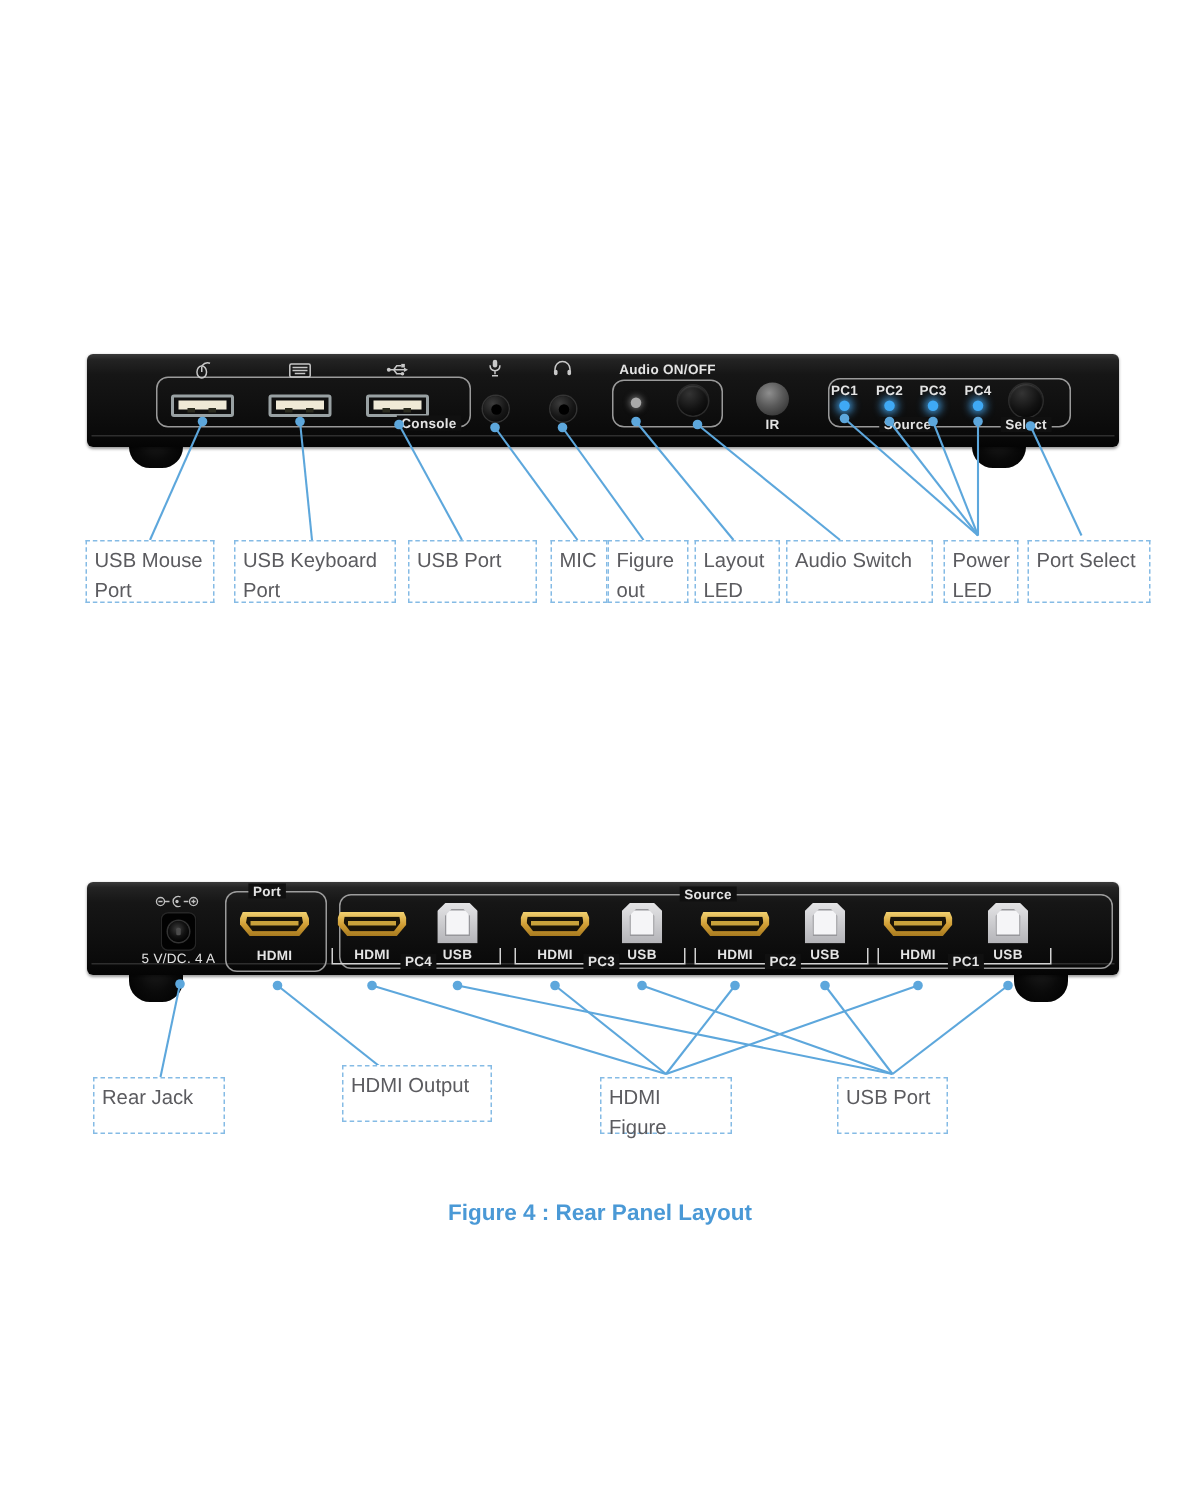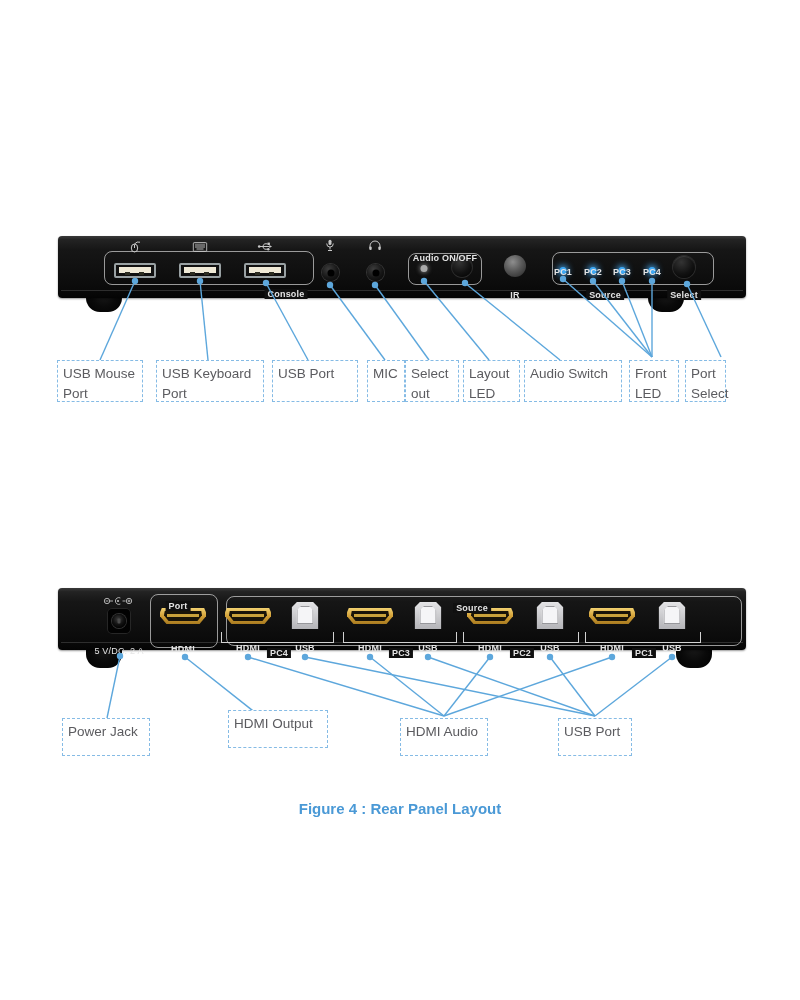--- a/index.html
+++ b/index.html
@@ -9,21 +9,21 @@
   
   .panel{position:absolute;left:58px;width:688px;background:
          linear-gradient(180deg,#3a3a3a 0%,#232323 6%,#161616 22%,#101010 55%,#0a0a0a 85%,#040404 100%);
          border-radius:4px;z-index:1;box-shadow:0 1px 2px rgba(0,0,0,.4);}
   .panel .seam{position:absolute;left:3px;right:3px;bottom:7px;height:1px;background:#2e2e2e;}
   .foot{position:absolute;width:36px;height:26px;border-radius:6px 6px 14px 14px;
         background:radial-gradient(ellipse at 50% 10%,#222 0%,#0a0a0a 55%,#000 100%);z-index:0;}
 
   .gbox{position:absolute;border:1px solid rgba(200,200,200,.75);border-radius:8px;}
   .ptxt{position:absolute;color:#e4e4e4;font-size:9px;font-weight:bold;white-space:nowrap;
-        transform:translateX(-50%);letter-spacing:.2px;z-index:3;margin-top:12px;}
+        transform:translateX(-50%);letter-spacing:.2px;z-index:3;}
   .brk{background:#101010;padding:0 3px;text-align:right;}
 
   
   .usba{position:absolute;width:42px;height:15px;background:#101010;border:2px solid #99a1a3;
         border-radius:2px;box-sizing:border-box;}
   .usba .tongue{position:absolute;left:3px;right:3px;top:2px;height:6px;background:#efe9d6;}
   .usba .tongue::after{content:"";position:absolute;left:6px;top:5px;width:5px;height:3px;
         background:#2c2c20;box-shadow:14px 0 #2c2c20;}
   .jack{position:absolute;width:17px;height:17px;border-radius:50%;
         background:radial-gradient(circle at 38% 30%,#3c3c3c 0%,#161616 55%,#050505 100%);
@@ -157,25 +157,25 @@
     <div class="led blue" style="left:594px;top:31px;"></div>
     <span class="ptxt brk" style="left:547px;top:42px;">Source</span>
     <div class="btn" style="left:615px;top:20px;width:22px;height:22px;"></div>
     <span class="ptxt brk" style="left:626px;top:42px;">Select</span>
   </div>
 
   <div class="callout" style="left:156px;top:360px;width:108px;height:42px;"><span>USB Keyboard Port</span></div>
   <div class="callout" style="left:57px;top:360px;width:86px;height:42px;"><span>USB Mouse Port</span></div>
   <div class="callout" style="left:272px;top:360px;width:86px;height:42px;"><span>USB Port</span></div>
   <div class="callout" style="left:367px;top:360px;width:38px;height:42px;"><span>MIC</span></div>
-  <div class="callout" style="left:405px;top:360px;width:54px;height:42px;"><span>Select out</span></div>
+  <div class="callout" style="left:405px;top:360px;width:54px;height:42px;"><span>Figure out</span></div>
   <div class="callout" style="left:463px;top:360px;width:57px;height:42px;"><span>Layout LED</span></div>
   <div class="callout" style="left:524px;top:360px;width:98px;height:42px;"><span>Audio Switch</span></div>
-  <div class="callout" style="left:629px;top:360px;width:50px;height:42px;"><span>Front LED</span></div>
-  <div class="callout" style="left:685px;top:360px;width:41px;height:42px;"><span>Port Select</span></div>
+  <div class="callout" style="left:629px;top:360px;width:50px;height:42px;"><span>Power LED</span></div>
+  <div class="callout" style="left:685px;top:360px;width:82px;height:42px;"><span>Port Select</span></div>
 
 
   <div class="foot" style="left:86px;top:638px;height:30px;"></div>
   <div class="foot" style="left:676px;top:638px;height:30px;"></div>
 
   <div class="panel" style="top:588px;height:62px;">
     <div class="seam"></div>
 
     <span class="icon" style="left:60px;top:8px;">
       <svg width="30" height="10" viewBox="0 0 30 10" fill="none" stroke="#c0c0c0" stroke-width="0.9">
@@ -186,21 +186,21 @@
           <circle cx="15" cy="5" r="1.1" fill="#c0c0c0" stroke="none"></circle>
         <line x1="19.5" y1="5" x2="22.5" y2="5"></line>
         <circle cx="26" cy="5" r="2.7"></circle>
           <line x1="24.6" y1="5" x2="27.4" y2="5"></line>
           <line x1="26" y1="3.6" x2="26" y2="6.4"></line>
         </svg>
     </span>
     <div class="pjack" style="left:49px;top:20px;">
         <div class="in"></div>
       </div>
-    <span class="ptxt" style="left:61px;top:46px;font-weight:normal;">5 V/DC. 2 A</span>
+    <span class="ptxt" style="left:61px;top:46px;font-weight:normal;">5 V/DC. 4 A</span>
 
     <div class="gbox" style="left:92px;top:6px;width:66px;height:52px;"></div>
     <span class="ptxt brk" style="left:120px;top:1px;">Port</span>
     <div class="hdmi" style="left:125px;top:20px;">
         <div class="in"></div>
       </div>
     <span class="ptxt" style="left:125px;top:44px;">HDMI</span>
 
     <div class="gbox" style="left:168px;top:8px;width:514px;height:48px;"></div>
     <span class="ptxt brk" style="left:414px;top:3px;">Source</span>
@@ -243,23 +243,23 @@
       </div>
     <div class="usbb" style="left:614px;top:14px;">
         <div class="in"></div>
       </div>
     <div class="bracket" style="left:527px;width:114px;"></div>
     <span class="ptxt" style="left:554px;top:43px;">HDMI</span>
     <span class="ptxt brk" style="left:586px;top:48px;">PC1</span>
     <span class="ptxt" style="left:614px;top:43px;">USB</span>
   </div>
 
-  <div class="callout" style="left:62px;top:718px;width:88px;height:38px;"><span>Power Jack</span></div>
+  <div class="callout" style="left:62px;top:718px;width:88px;height:38px;"><span>Rear Jack</span></div>
   <div class="callout" style="left:228px;top:710px;width:100px;height:38px;"><span>HDMI Output</span></div>
-  <div class="callout" style="left:400px;top:718px;width:88px;height:38px;"><span>HDMI Audio</span></div>
+  <div class="callout" style="left:400px;top:718px;width:88px;height:38px;"><span>HDMI Figure</span></div>
   <div class="callout" style="left:558px;top:718px;width:74px;height:38px;"><span>USB Port</span></div>
 
   <div class="caption" style="top:800px;">Figure 4 : Rear Panel Layout</div>
 
   <svg id="leaders" width="800" height="1000" viewBox="0 0 800 1000">
     <g stroke="#5da7dc" stroke-width="1.4" fill="none">
       <line x1="135" y1="281" x2="100" y2="360"></line>
       <line x1="200" y1="281" x2="208" y2="360"></line>
       <line x1="266" y1="283" x2="308" y2="360"></line>
       <line x1="330" y1="285" x2="385" y2="360"></line>

